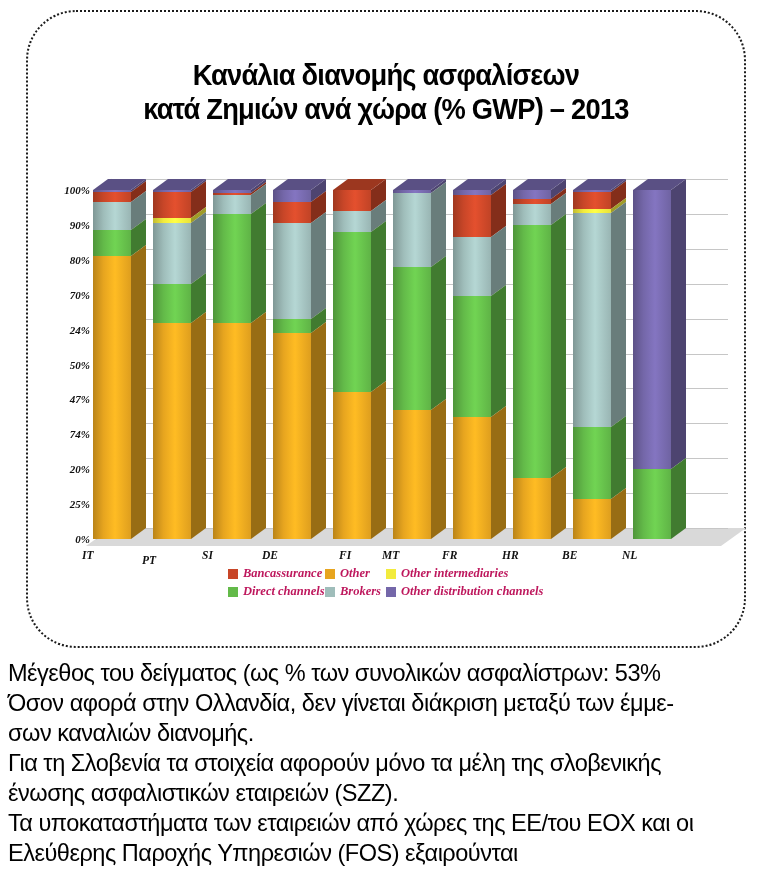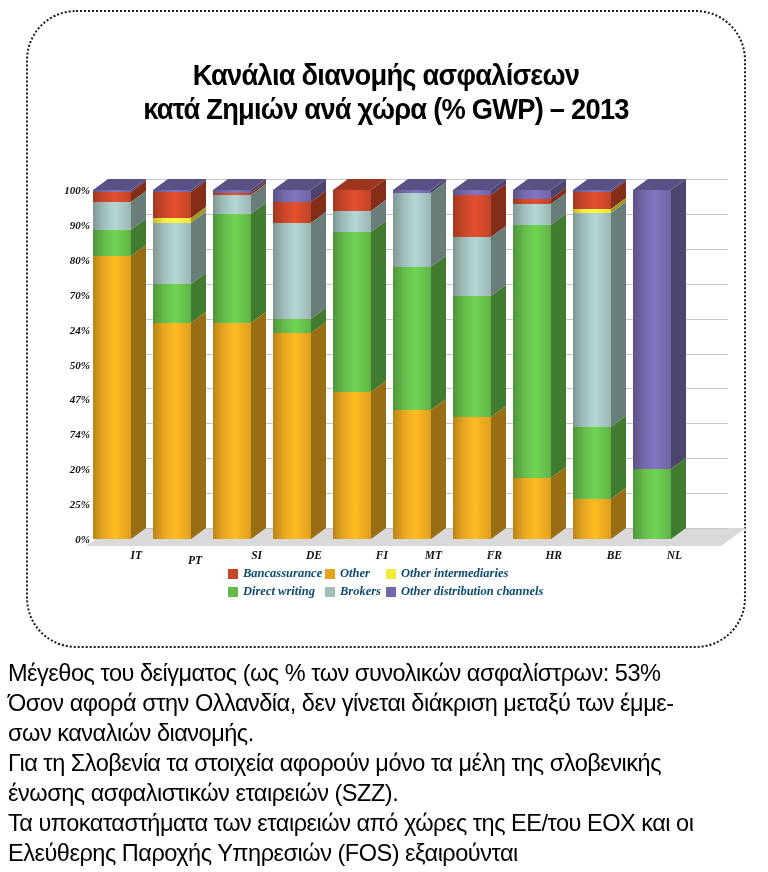--- a/index.html
+++ b/index.html
@@ -1,29 +1,29 @@
 <!DOCTYPE html>
 <html><head>
 <meta charset="utf-8">
 <style>
   html,body{margin:0;padding:0;background:#fff;}
   body{width:768px;height:872px;position:relative;font-family:"Liberation Sans",sans-serif;overflow:hidden;}
   .abs{position:absolute;}
   .figure-box{position:absolute;left:26px;top:10px;width:716px;height:634px;border:2px dotted #1b1b1b;border-radius:50px;background:#fff;}
   .chart-title{position:absolute;top:46px;left:0;width:100%;text-align:center;font-weight:bold;color:#000;font-size:29px;line-height:34px;letter-spacing:-0.8px;transform:scaleX(0.94);}
   .yl{position:absolute;left:0;width:62px;text-align:right;font:bold italic 11px "Liberation Serif",serif;color:#111;}
-  .xl{position:absolute;width:60px;text-align:right;font:bold italic 11.5px "Liberation Serif",serif;color:#111;}
+  .xl{position:absolute;width:60px;text-align:left;font:bold italic 11.5px "Liberation Serif",serif;color:#111;}
   .gridline{position:absolute;height:1px;background:#c6c6c6;}
   .tickline{position:absolute;height:1px;width:18.6px;background:#c0c0c0;transform:rotate(-36.3deg);transform-origin:0 0;}
   .axisline{position:absolute;width:1px;background:#9a9a9a;}
   .stack{position:absolute;display:flex;flex-direction:column;}
   .seg{width:100%;}
   .legend-item{position:absolute;display:flex;align-items:center;gap:5px;}
   .legend-swatch{width:10px;height:10px;display:inline-block;}
-  .legend-label{font:bold italic 12.5px "Liberation Serif",serif;color:#0c4a6e;white-space:nowrap;}
+  .legend-label{font:bold italic 12.5px "Liberation Serif",serif;color:#be185d;white-space:nowrap;}
   .notes{position:absolute;left:8px;top:658px;width:756px;color:#000;}
   .note-line{font-size:24px;line-height:30px;letter-spacing:-0.5px;transform:scaleX(0.98);transform-origin:0 0;white-space:nowrap;}
 </style>
 </head>
 <body>
 
 <div class="figure-box">
   <div class="chart-title">
     <div>Κανάλια διανομής ασφαλίσεων</div>
     <div>κατά Ζημιών ανά χώρα (% GWP) – 2013</div>
@@ -137,21 +137,21 @@
         <div class="seg" style="height: 160.54px; background: rgb(65, 123, 48);"></div>
         <div class="seg" style="height: 146.58px; background: rgb(152, 109, 20);"></div>
       </div>
       <div class="stack" style="left: 305px; top: 178px; width: 38px; height: 349px;">
         <div class="seg" style="height: 20.94px; background: linear-gradient(90deg, rgb(160, 56, 32) 0%, rgb(200, 70, 40) 28%, rgb(228, 80, 46) 58%, rgb(192, 67, 38) 100%);"></div>
         <div class="seg" style="height: 20.94px; background: linear-gradient(90deg, rgb(127, 151, 149) 0%, rgb(159, 189, 186) 28%, rgb(181, 215, 212) 58%, rgb(153, 181, 179) 100%);"></div>
         <div class="seg" style="height: 160.54px; background: linear-gradient(90deg, rgb(79, 149, 58) 0%, rgb(99, 186, 73) 28%, rgb(113, 212, 83) 58%, rgb(95, 179, 70) 100%);"></div>
         <div class="seg" style="height: 146.58px; background: linear-gradient(90deg, rgb(185, 132, 25) 0%, rgb(231, 165, 31) 28%, rgb(255, 188, 35) 58%, rgb(222, 158, 30) 100%);"></div>
       </div>
       <div class="abs" style="left: 305px; top: 167px; width: 53px; height: 11px; background: rgb(156, 55, 31); clip-path: polygon(15px 0px, 53px 0px, 38px 11px, 0px 11px);"></div>
-      <div class="xl" style="left: 300px; top: 537px;">FI</div>
+      <div class="xl" style="left: 311px; top: 537px;">FI</div>
       <div class="stack" style="left: 403px; top: 178px; width: 15px; height: 349px; transform: skewY(-36.3deg); transform-origin: 0px 0px;">
         <div class="seg" style="height: 3.49px; background: rgb(77, 68, 112);"></div>
         <div class="seg" style="height: 73.29px; background: rgb(105, 125, 123);"></div>
         <div class="seg" style="height: 143.09px; background: rgb(65, 123, 48);"></div>
         <div class="seg" style="height: 129.13px; background: rgb(152, 109, 20);"></div>
       </div>
       <div class="stack" style="left: 365px; top: 178px; width: 38px; height: 349px;">
         <div class="seg" style="height: 3.49px; background: linear-gradient(90deg, rgb(93, 82, 135) 0%, rgb(116, 103, 169) 28%, rgb(132, 117, 193) 58%, rgb(111, 99, 162) 100%);"></div>
         <div class="seg" style="height: 73.29px; background: linear-gradient(90deg, rgb(127, 151, 149) 0%, rgb(159, 189, 186) 28%, rgb(181, 215, 212) 58%, rgb(153, 181, 179) 100%);"></div>
         <div class="seg" style="height: 143.09px; background: linear-gradient(90deg, rgb(79, 149, 58) 0%, rgb(99, 186, 73) 28%, rgb(113, 212, 83) 58%, rgb(95, 179, 70) 100%);"></div>
@@ -226,21 +226,21 @@
       <div class="legend-item" style="left: 297px; top: 554px;">
         <div class="legend-swatch" style="background: rgb(231, 165, 31);"></div>
         <div class="legend-label">Other</div>
       </div>
       <div class="legend-item" style="left: 358px; top: 554px;">
         <div class="legend-swatch" style="background: rgb(242, 235, 61);"></div>
         <div class="legend-label">Other intermediaries</div>
       </div>
       <div class="legend-item" style="left: 200px; top: 572px;">
         <div class="legend-swatch" style="background: rgb(99, 186, 73);"></div>
-        <div class="legend-label">Direct writing</div>
+        <div class="legend-label">Direct channels</div>
       </div>
       <div class="legend-item" style="left: 297px; top: 572px;">
         <div class="legend-swatch" style="background: rgb(159, 189, 186);"></div>
         <div class="legend-label">Brokers</div>
       </div>
       <div class="legend-item" style="left: 358px; top: 572px;">
         <div class="legend-swatch" style="background: rgb(116, 103, 169);"></div>
         <div class="legend-label">Other distribution channels</div>
       </div>
     </div>

